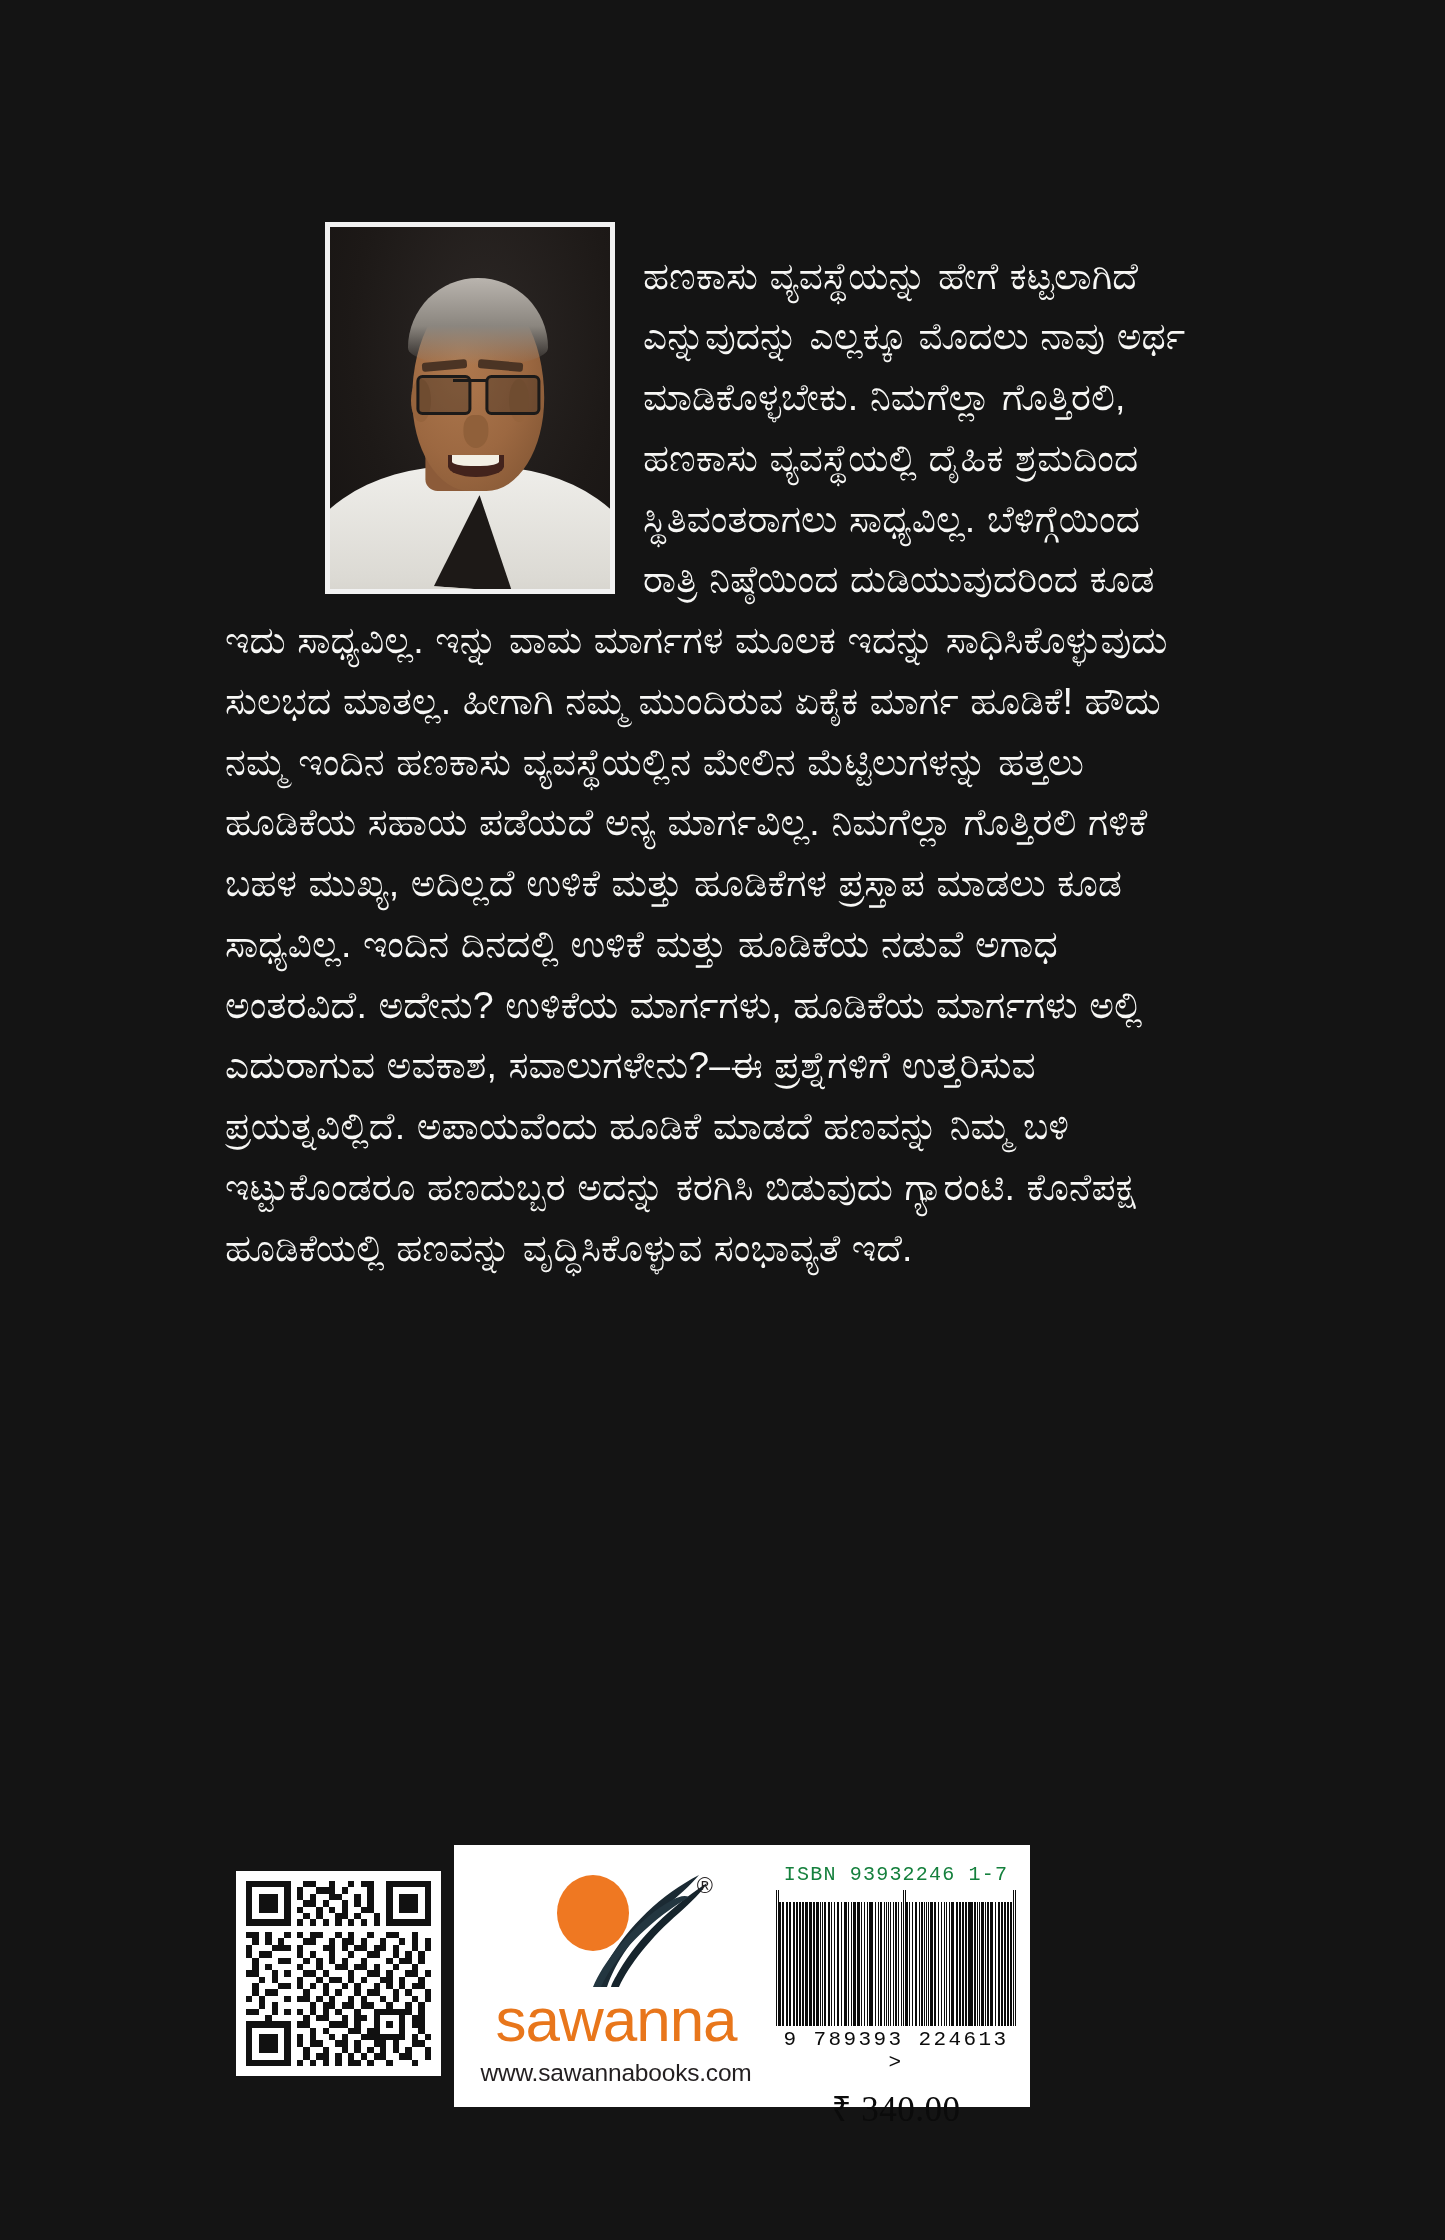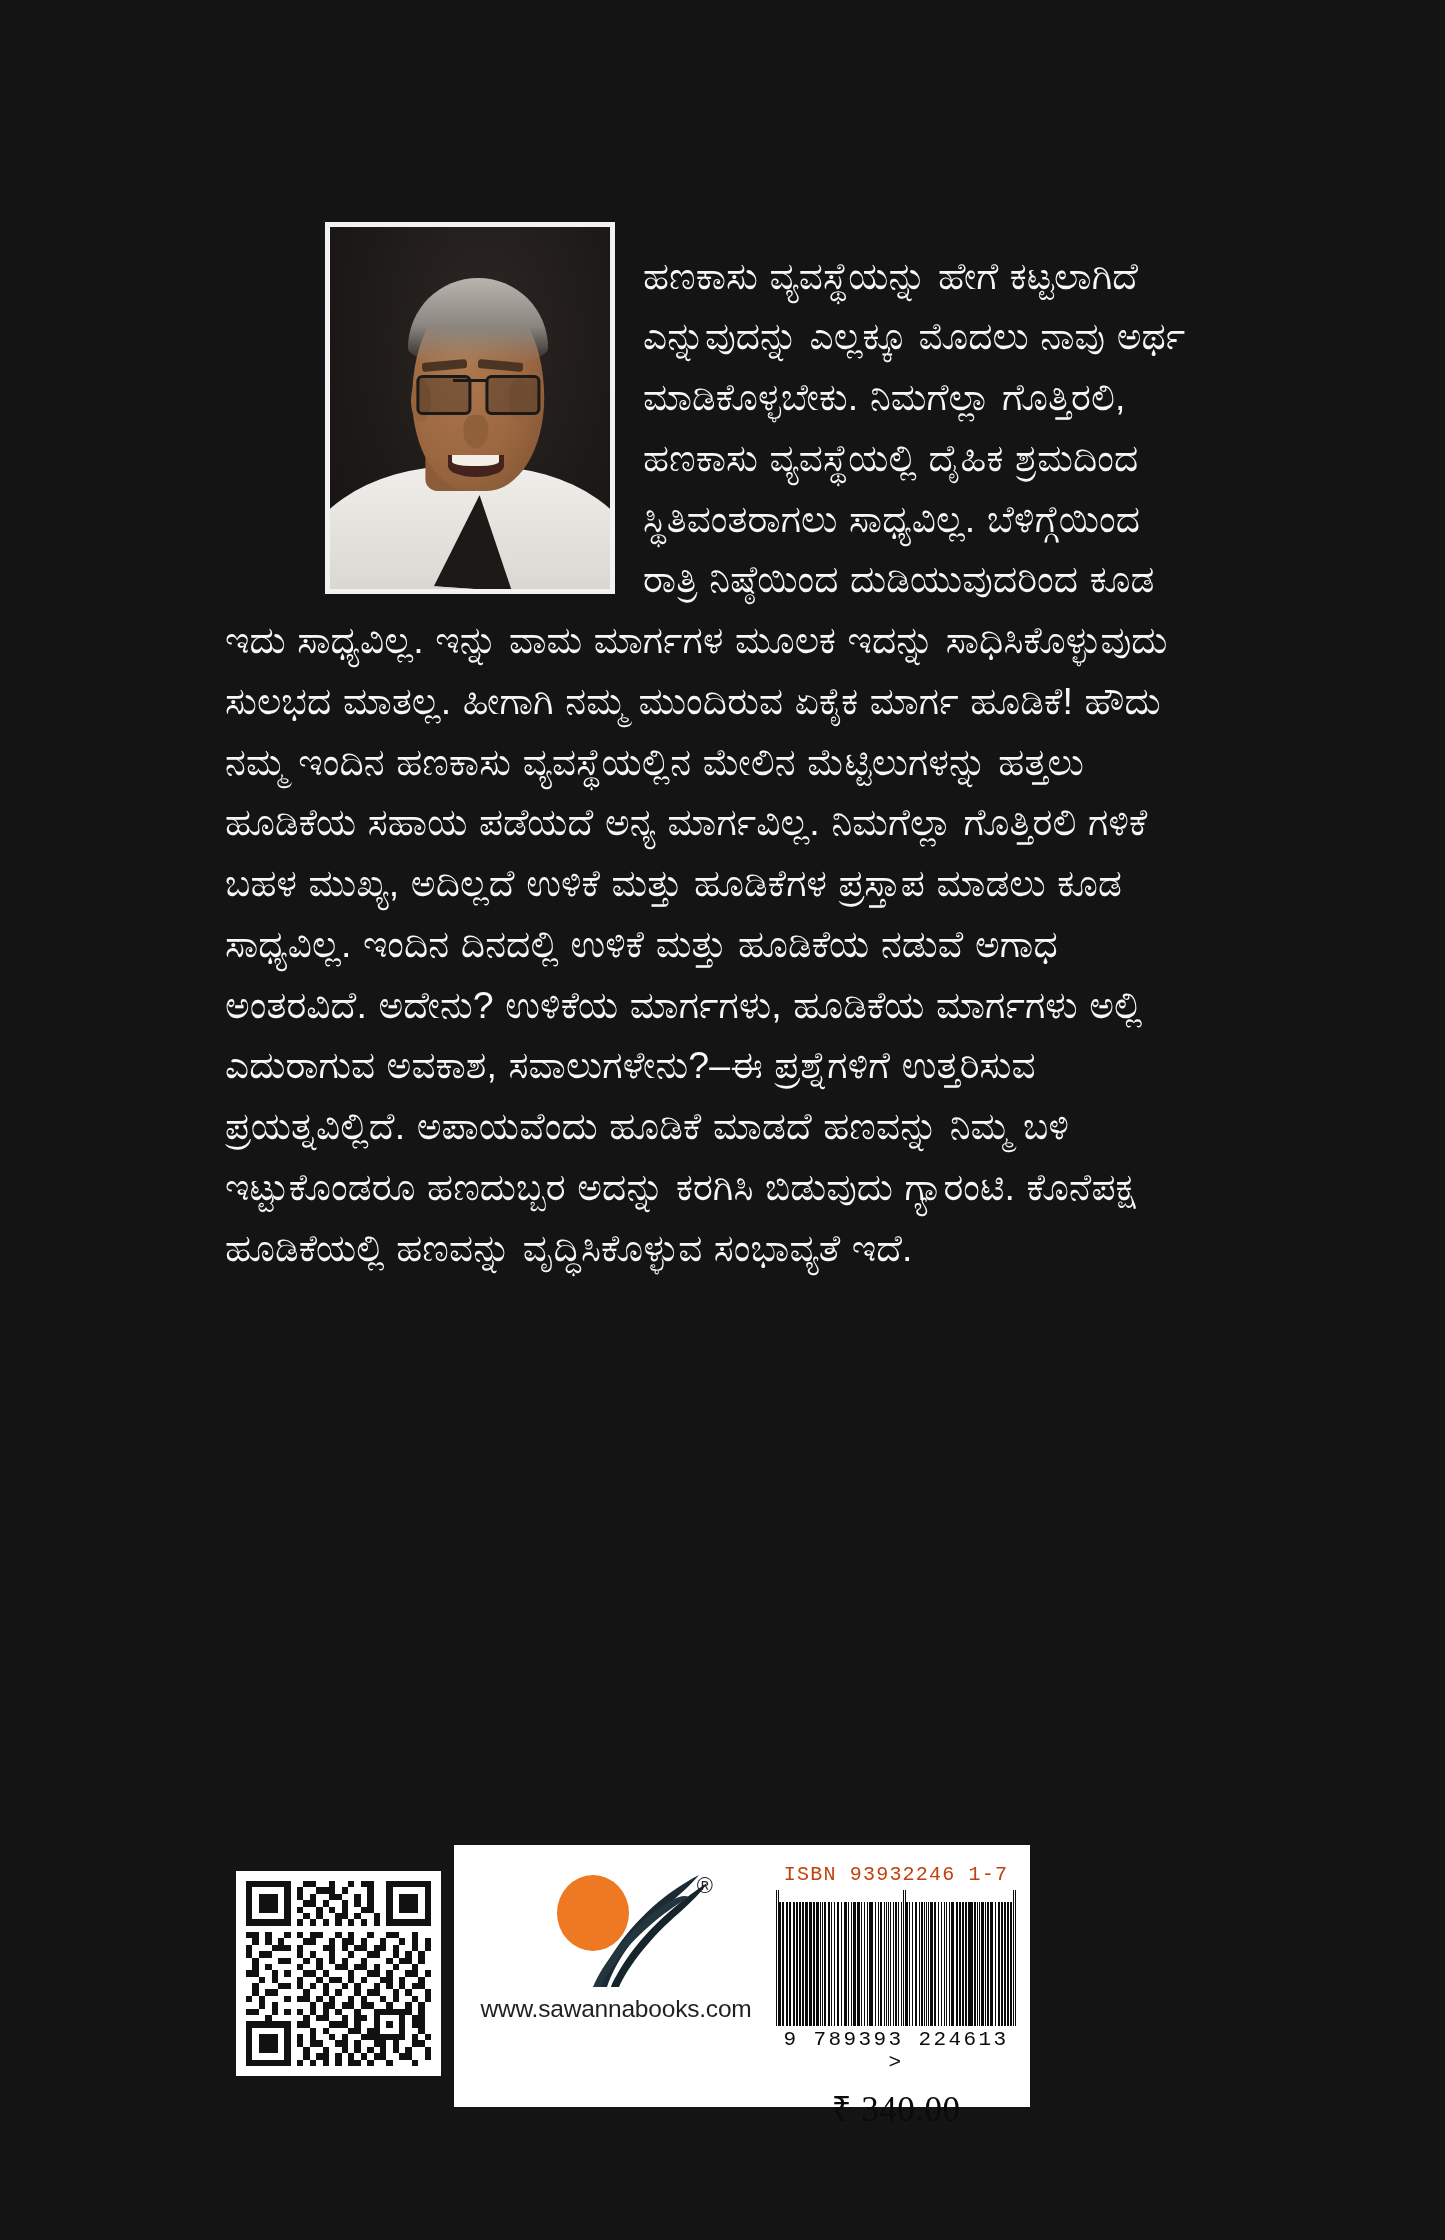--- a/index.html
+++ b/index.html
@@ -263,21 +263,21 @@
   .barcode-area {
     position: absolute;
     right: 14px;
     top: 18px;
     width: 240px;
   }
   .isbn-line {
     font-family: "Liberation Mono", monospace;
     font-size: 20px;
     letter-spacing: 1.2px;
-    color: #c2410c;
+    color: #15803d;
     text-align: center;
     margin-bottom: 4px;
   }
   .bars {
     display: flex;
     align-items: flex-end;
     height: 136px;
     justify-content: center;
     gap: 0;
   }
@@ -561,20 +561,21 @@
       <div class="logo-area">
         <div class="logo-mark">
           <svg viewBox="0 0 210 120" aria-hidden="true">
             <ellipse cx="82" cy="46" rx="36" ry="38" fill="#ef7822"></ellipse>
             <path d="M188 8 C150 28 118 58 96 96 C90 106 86 114 84 120 L96 120 C104 96 124 66 152 42 C166 30 180 18 188 8 Z" fill="#1b2a33"></path>
             <path d="M196 16 C160 40 128 70 108 104 C104 111 101 116 100 120 L108 120 C118 98 140 70 168 46 C180 35 191 25 196 16 Z" fill="#16242c"></path>
             <path d="M178 30 C142 52 112 80 94 112 C92 115 91 118 90 120 L82 120 C92 96 116 66 144 44 C158 34 171 26 178 30 Z" fill="#233640"></path>
           </svg>
           <span class="reg-mark">®</span>
         </div>
+        <div class="brand">sawanna</div>
         <div class="brand-url">www.sawannabooks.com</div>
       </div>
 
       <div class="barcode-area">
         <div class="isbn-line">ISBN 93932246 1-7</div>
         <div class="bars">
             <span style="width: 2px; height: 136px; background: rgb(11, 11, 11);"></span>
             <span style="width: 2px; height: 136px; background: transparent;"></span>
             <span style="width: 2px; height: 136px; background: rgb(11, 11, 11);"></span>
             <span style="width: 3px; height: 124px; background: rgb(11, 11, 11);"></span>

